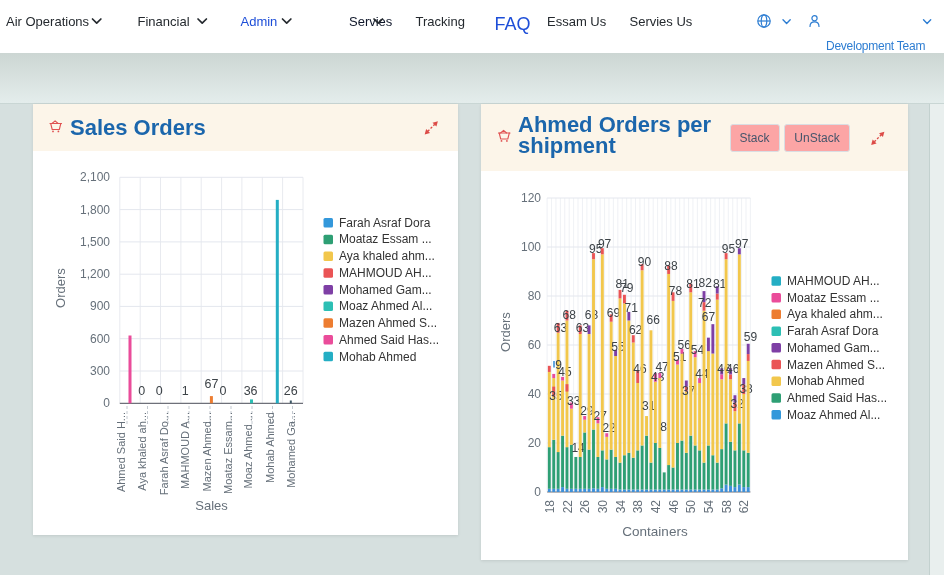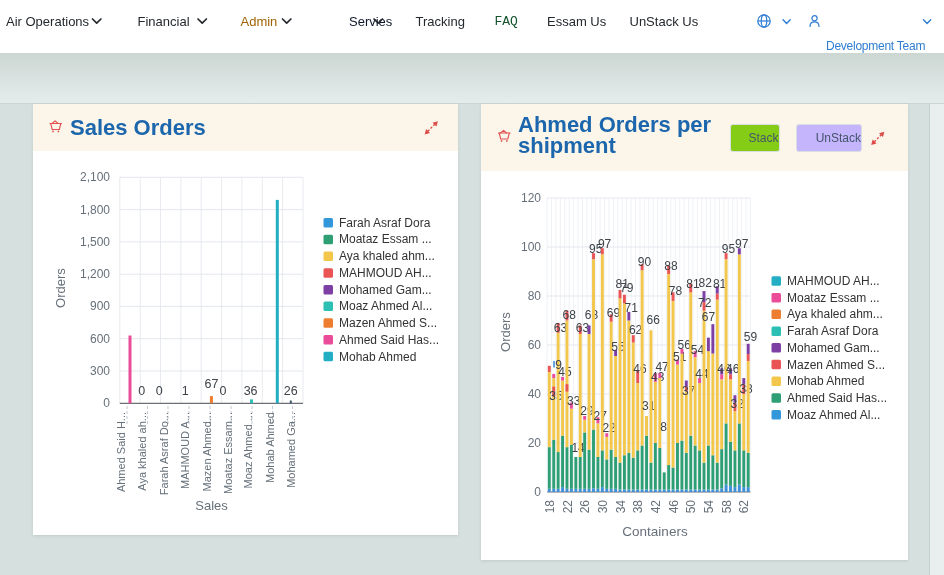--- a/index.html
+++ b/index.html
@@ -2,26 +2,26 @@
 <html><head><meta charset="utf-8"><style>
 html,body{margin:0;padding:0;}
 body{width:944px;height:575px;overflow:hidden;font-family:"Liberation Sans",sans-serif;background:#d6e0df;position:relative;}
 .abs{position:absolute;}
 </style></head><body>
 <div class="abs" style="left:0;top:0;width:944px;height:53px;background:#ffffff;box-shadow:0 2px 4px rgba(120,140,138,0.35);"></div>
 <div class="abs" style="left:0;top:53px;width:944px;height:50px;background:linear-gradient(#ccd6d3,#e4edec);border-bottom:1px solid #c9d6d4;"></div>
 <div class="abs" style="left:929px;top:104px;width:15px;height:471px;background:#e9efee;border-left:1px solid #c3d1cf;"></div>
 <div class="abs" style="left:6px;top:14px;font-size:13px;color:#24292e;text-align:center;">Air Operations</div>
 <div class="abs" style="left:137.5px;top:14px;font-size:13px;color:#24292e;text-align:center;">Financial</div>
-<div class="abs" style="left:240.5px;top:14px;font-size:13px;color:#a16207;text-align:center;">Admin</div>
+<div class="abs" style="left:240.5px;top:14px;font-size:13px;color:#1d4ed8;text-align:center;">Admin</div>
 <div class="abs" style="left:325px;top:14px;font-size:13px;color:#0f172a;margin-left:24px;">Servies</div>
 <div class="abs" style="left:415.5px;top:14px;font-size:13px;color:#24292e;">Tracking</div>
-<div class="abs" style="left:494.5px;top:14px;font-size:13px;color:#14532d;font-family:Liberation Mono, monospace;">FAQ</div>
+<div class="abs" style="left:494.5px;top:14px;font-size:18px;color:#1d4ed8;">FAQ</div>
 <div class="abs" style="left:547px;top:14px;font-size:13px;color:#24292e;">Essam Us</div>
-<div class="abs" style="left:629.5px;top:14px;font-size:13px;color:#24292e;">UnStack Us</div>
+<div class="abs" style="left:629.5px;top:14px;font-size:13px;color:#24292e;">Servies Us</div>
 <svg class="abs" style="left:0;top:0" width="944" height="45">
 <path d="M92.5 19.0 l4.2 4.2 l4.2 -4.2" stroke="#24292e" stroke-width="1.7" fill="none" stroke-linecap="round" stroke-linejoin="round"></path>
 <path d="M198 19.0 l4.2 4.2 l4.2 -4.2" stroke="#24292e" stroke-width="1.7" fill="none" stroke-linecap="round" stroke-linejoin="round"></path>
 <path d="M282.5 19.0 l4.2 4.2 l4.2 -4.2" stroke="#24292e" stroke-width="1.7" fill="none" stroke-linecap="round" stroke-linejoin="round"></path>
 <path d="M374 19.0 l4.2 4.2 l4.2 -4.2" stroke="#24292e" stroke-width="1.7" fill="none" stroke-linecap="round" stroke-linejoin="round"></path>
 <g transform="translate(757,14)" stroke="#2D7DD2" stroke-width="1.2" fill="none">
 <circle cx="7" cy="7" r="6.2"></circle>
 <ellipse cx="7" cy="7" rx="2.8" ry="6.2"></ellipse>
 <line x1="0.8" y1="7" x2="13.2" y2="7"></line>
 <path d="M1.7 3.6 Q7 6 12.3 3.6 M1.7 10.4 Q7 8 12.3 10.4" stroke-width="0"></path>
@@ -33,22 +33,22 @@
 </g>
 <path d="M923.5 19.8 l3.6 3.6 l3.6 -3.6" stroke="#2D7DD2" stroke-width="1.4" fill="none" stroke-linecap="round" stroke-linejoin="round"></path>
 </svg>
 <div class="abs" style="left:826px;top:15px;font-size:12px;letter-spacing:-0.25px;color:#2D7DD2;margin-top:24px;">Development Team</div>
 <div class="abs" style="left:33px;top:104px;width:425px;height:431px;background:#fff;box-shadow:0 1px 3px rgba(0,0,0,0.10);"></div>
 <div class="abs" style="left:33px;top:104px;width:425px;height:47px;background:#fcf5e9;"></div>
 <div class="abs" style="left:70px;top:114.5px;font-size:22px;font-weight:bold;color:#1B66AC;">Sales Orders</div>
 <div class="abs" style="left:481px;top:104px;width:427px;height:456px;background:#fff;box-shadow:0 1px 3px rgba(0,0,0,0.10);"></div>
 <div class="abs" style="left:481px;top:104px;width:427px;height:67px;background:#fcf5e9;"></div>
 <div class="abs" style="left:518px;top:113.5px;width:205px;font-size:22px;font-weight:bold;color:#1B66AC;line-height:21.8px;">Ahmed Orders per shipment</div>
-<div class="abs" style="left:729.5px;top:124px;width:48px;height:26px;background:#84cc16;border:1px solid #d9dee3;border-radius:3px;font-size:12px;color:#45556b;text-align:right;line-height:26px;">Stack</div>
-<div class="abs" style="left:784px;top:124px;width:64px;height:26px;background:#c4b5fd;border:1px solid #d9dee3;border-radius:3px;font-size:12px;color:#45556b;text-align:right;line-height:26px;margin-left:12px;">UnStack</div>
+<div class="abs" style="left:729.5px;top:124px;width:48px;height:26px;background:#fca5a5;border:1px solid #d9dee3;border-radius:3px;font-size:12px;color:#45556b;text-align:center;line-height:26px;">Stack</div>
+<div class="abs" style="left:784px;top:124px;width:64px;height:26px;background:#fca5a5;border:1px solid #d9dee3;border-radius:3px;font-size:12px;color:#45556b;text-align:center;line-height:26px;">UnStack</div>
 <svg class="abs" style="left:0;top:0" width="944" height="575">
 <g transform="translate(49.5,120.5)" stroke="#E05252" stroke-width="1.1" fill="none" stroke-linecap="round" stroke-linejoin="round">
 <path d="M0.5 3 L12 3"></path>
 <path d="M2.5 3 L5.6 0.4 L8.6 3"></path>
 <path d="M1.2 3 L2.7 9 L9.8 9 L11.3 3"></path>
 <circle cx="3.5" cy="10.9" r="0.9" fill="#E05252" stroke="none"></circle>
 <circle cx="8.9" cy="10.9" r="0.9" fill="#E05252" stroke="none"></circle>
 </g>
 <g transform="translate(424,120.5) scale(1.12)">
 <line x1="3.4" y1="9.6" x2="9.6" y2="3.4" stroke="#DC4B47" stroke-width="1.2" stroke-dasharray="2,1.5"></line>

